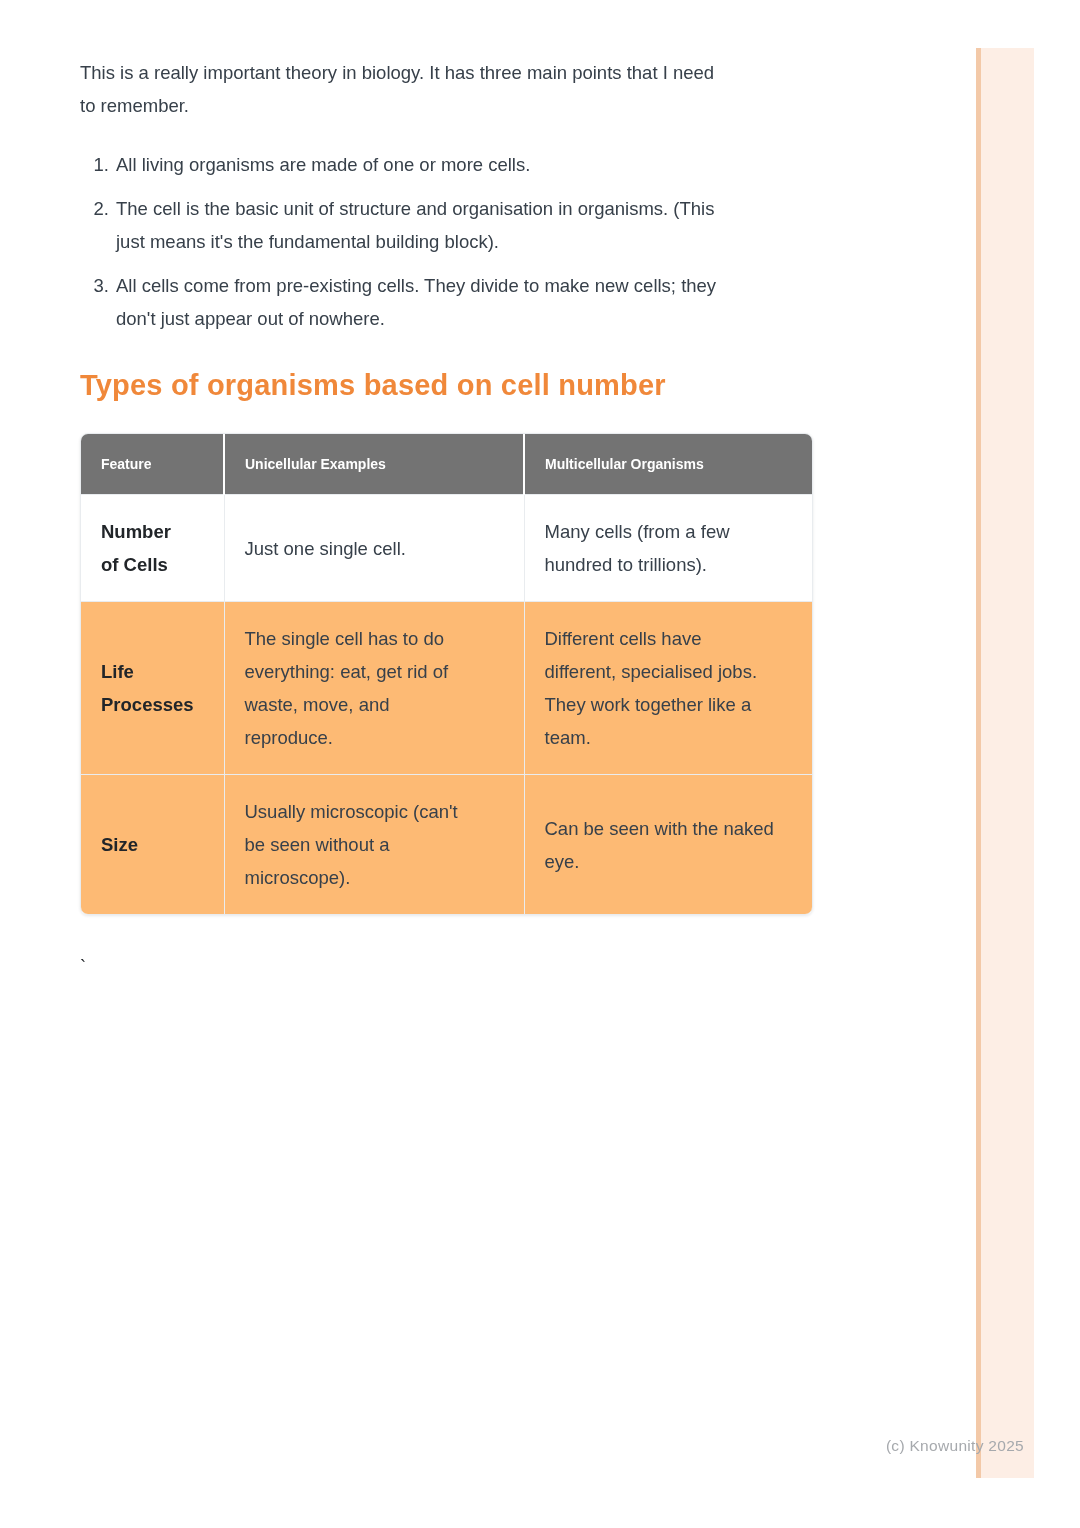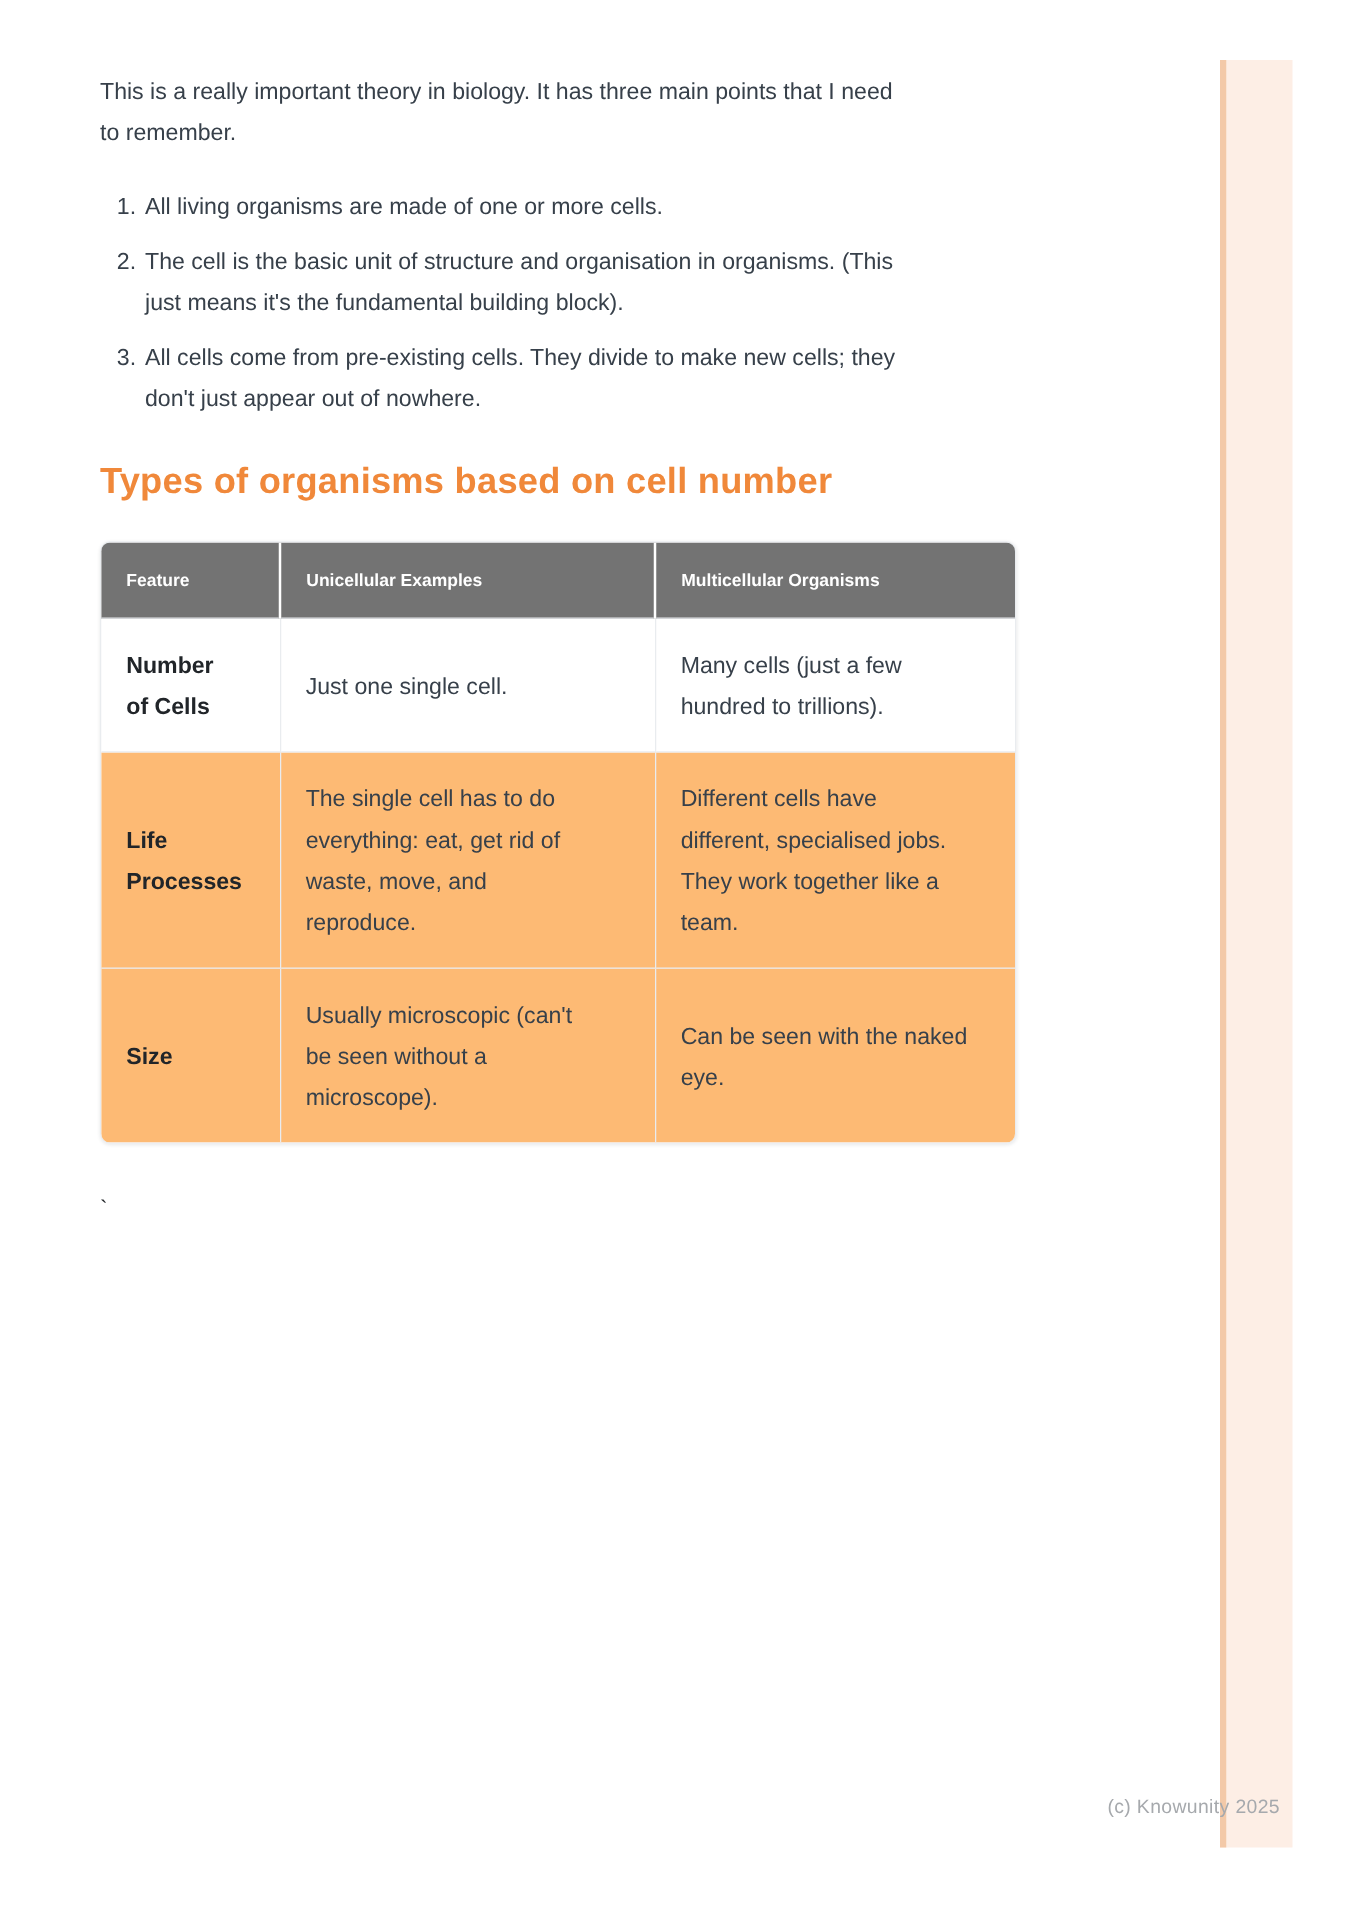--- a/index.html
+++ b/index.html
@@ -146,21 +146,21 @@
             <th>Feature</th>
             <th>Unicellular Examples</th>
             <th>Multicellular Organisms</th>
           </tr>
         </thead>
         <tbody>
           <tr>
             <td class="feature">Number
 of Cells</td>
             <td>Just one single cell.</td>
-            <td>Many cells (just a few
+            <td>Many cells (from a few
 hundred to trillions).</td>
           </tr>
           <tr class="alt">
             <td class="feature">Life
 Processes</td>
             <td>The single cell has to do
 everything: eat, get rid of
 waste, move, and
 reproduce.</td>
             <td>Different cells have

